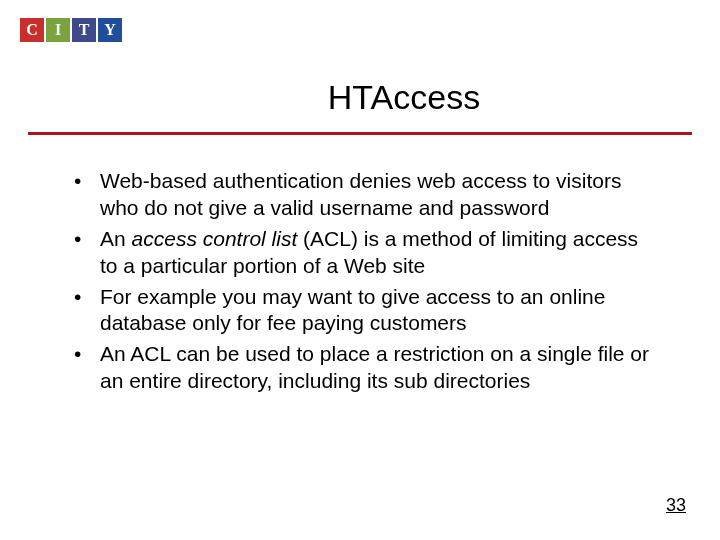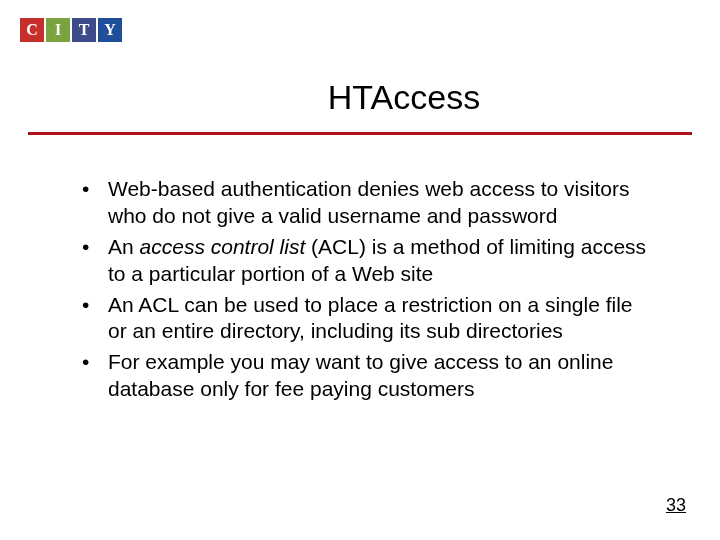--- a/index.html
+++ b/index.html
@@ -80,21 +80,21 @@
     height: 3px;
     background: #b01116;
   }
   .content {
     position: absolute;
     top: 160px;
     left: 64px;
     width: 600px;
   }
   ul.bullets {
-    margin: 16px;
+    margin: 8px;
     padding: 0;
     list-style: none;
   }
   ul.bullets > li {
     position: relative;
     padding-left: 28px;
     font-size: 21px;
     line-height: 1.28;
     margin-bottom: 4px;
     font-family: Verdana, Geneva, sans-serif;
@@ -137,23 +137,23 @@
 
   <div class="content">
     <ul class="bullets">
       <li>
         <span>Web-based authentication denies web access to visitors who do not give a valid username and password</span><span class="italic"></span><span></span>
       </li>
       <li>
         <span>An </span><span class="italic">access control list</span><span> (ACL) is a method of limiting access to a particular portion of a Web site</span>
       </li>
       <li>
-        <span>An ACL can be used to place a restriction on a single file or an entire directory, including its sub directories</span><span class="italic"></span><span></span>
+        <span>For example you may want to give access to an online database only for fee paying customers</span><span class="italic"></span><span></span>
       </li>
       <li>
-        <span>For example you may want to give access to an online database only for fee paying customers</span><span class="italic"></span><span></span>
+        <span>An ACL can be used to place a restriction on a single file or an entire directory, including its sub directories</span><span class="italic"></span><span></span>
       </li>
     </ul>
   </div>
 
   <div class="pagenum">33</div>
 
 </div>
 
 </body></html>

